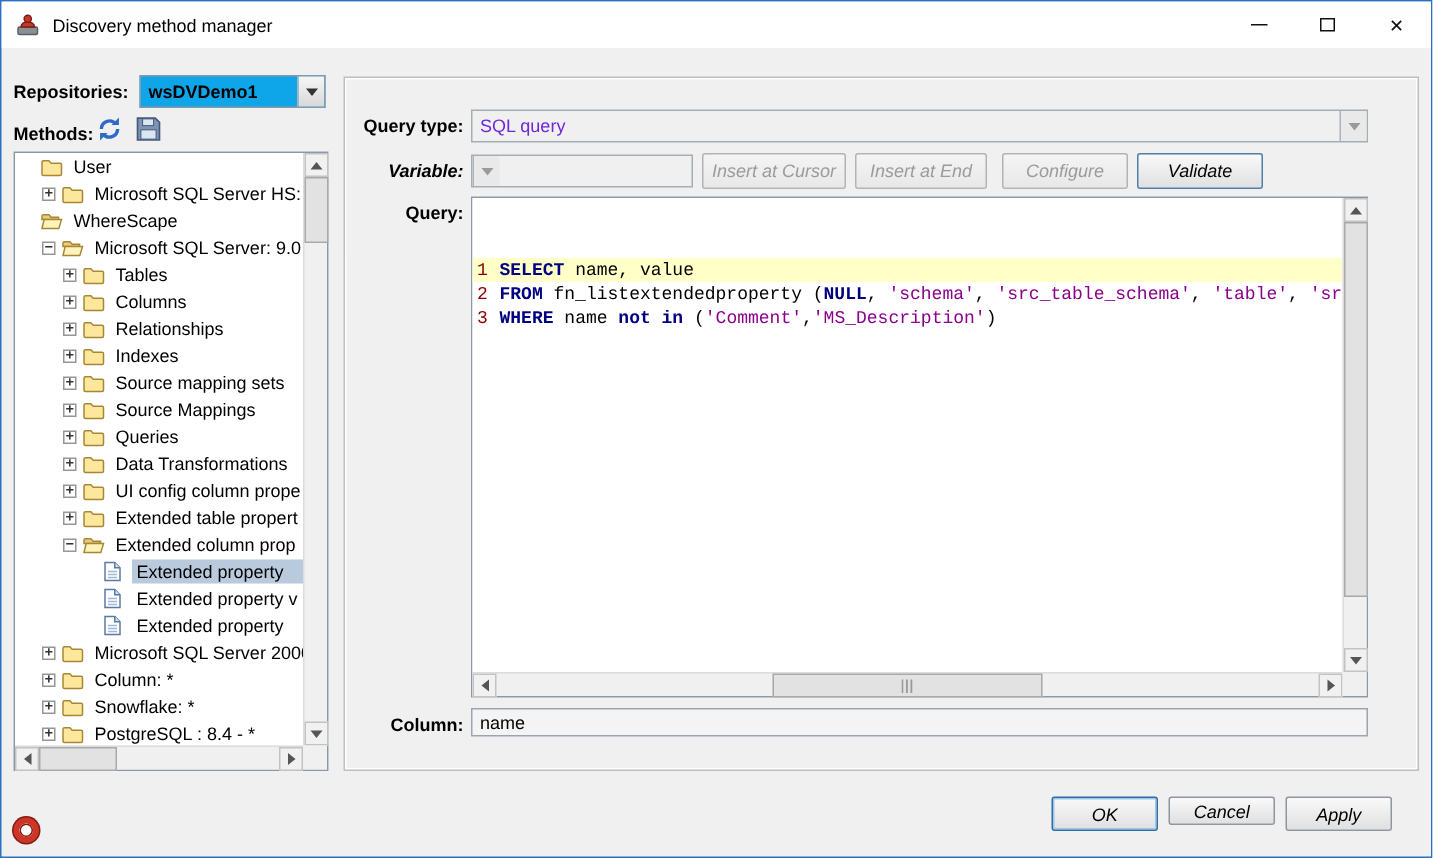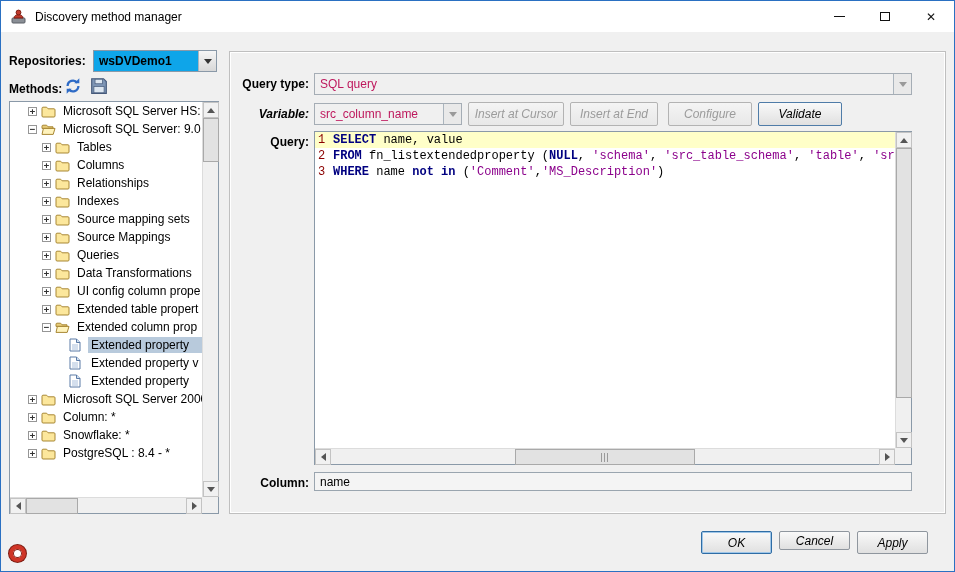--- a/index.html
+++ b/index.html
@@ -27,21 +27,21 @@
 
   .lbl{position:absolute;font-weight:bold;white-space:nowrap;}
   .flabel{position:absolute;left:228px;width:80px;text-align:right;font-weight:bold;white-space:nowrap;}
 
   
   .combo{position:absolute;height:22px;background:#0ea5e9;border:1px solid #8a99a8;display:flex;align-items:stretch;}
   .combo-val{flex:1;padding:3px 5px 0 5px;white-space:nowrap;overflow:hidden;}
   .combo-val.bold{font-weight:bold;}
   .combo-btn{width:18px;border-left:1px solid #aab4bd;background:linear-gradient(#f6f6f6,#d8d8d8);display:flex;align-items:center;justify-content:center;}
   .combo.disabled{background:#f0f0f0;border-color:#a5adb5;}
-  .combo.disabled .combo-val{color:#be185d;}
+  .combo.disabled .combo-val{color:#6d28d9;}
   .combo.disabled .combo-btn{background:#e9e9e9;}
   .t-down{width:0;height:0;border-left:4px solid transparent;border-right:4px solid transparent;border-top:5px solid #333;}
   .combo.disabled .t-down{border-top-color:#9a9a9a;}
 
   .tool-icon{position:absolute;width:20px;height:20px;display:inline-flex;align-items:center;justify-content:center;cursor:default;}
 
   
   .tree-box{position:absolute;left:8px;top:100px;width:210px;height:413px;background:#fff;border:1px solid #8a99a8;}
   .tree-viewport{position:absolute;left:0;top:0;width:192px;height:395px;overflow:hidden;background:#fff;}
   .tree-row{height:18px;display:flex;align-items:center;white-space:nowrap;}
@@ -69,21 +69,21 @@
   
   .btn{position:absolute;display:flex;align-items:center;justify-content:center;border:1px solid #8f969e;border-radius:2px;background:linear-gradient(#f9f9f9,#e0e0e0);font-size:12px;cursor:default;white-space:nowrap;font-style:italic;}
   .btn.disabled{color:#9b9b9b;border-color:#b3b3b3;background:linear-gradient(#f4f4f4,#e8e8e8);}
   .btn.validate{border-color:#4f7ca8;}
   .btn.default{border-color:#2f6da5;box-shadow:inset 0 0 0 1px #9fc6e8;}
 
   
   .editor{position:absolute;left:313px;top:130px;width:598px;height:334px;background:#fff;border:1px solid #8a99a8;}
   .code-viewport{position:absolute;left:0;top:0;width:580px;height:316px;overflow:hidden;background:#fff;}
   .code-line{height:16px;line-height:16px;white-space:pre;font-family:"Liberation Mono","DejaVu Sans Mono",monospace;font-size:12px;padding-left:3px;}
-  .code-line.hl{background:var(--current-line-bg);}
+  .code-line.hl{background:var(--current-line-bg);margin-top:40px;}
   .lnum{display:inline-block;min-width:9px;margin-right:6px;color:var(--line-number);}
   .tok.kw{color:var(--keyword);font-weight:bold;}
   .tok.str{color:var(--string);}
   .tok.pl{color:#000;}
 
   
   .field{position:absolute;left:313px;top:471px;width:598px;height:19px;background:#f4f4f4;border:1px solid #9aa5af;padding:2px 5px;overflow:hidden;white-space:nowrap;}
 
   
   .help-ring{position:absolute;left:8px;top:544px;width:17px;height:17px;border-radius:50%;border:4px solid #cf3527;background:#fff;box-shadow:0 0 0 1px #7e1d12, inset 0 0 0 1px #7e1d12;}
@@ -136,28 +136,49 @@
     <svg width="18" height="18" viewBox="0 0 16 16">
       <path d="M1.5 1.5 h10.5 l2.5 2.5 v10.5 h-13 z" fill="#7d95b5" stroke="#45597a"></path>
       <rect x="4.5" y="2" width="6.5" height="4" fill="#dce6f0" stroke="#45597a" stroke-width="0.6"></rect>
       <rect x="3.5" y="8.5" width="9" height="5.5" fill="#dce6f0" stroke="#45597a" stroke-width="0.6"></rect>
     </svg>
   </span>
 
   <div class="tree-box">
     <div class="tree-viewport" id="treeViewport">
         <div class="tree-row">
+          <span class="indent" style="width: 2px;"></span>
+          <span class="expander-spacer"></span>
+          <span class="tree-icon">
+            <svg width="15" height="13" viewBox="0 0 15 13">
+              <path d="M1 3.2 c0-.6.4-1 1-1 h3.6 l1.5 1.6 H13 c.6 0 1 .4 1 1 v6.2 c0 .6-.4 1-1 1 H2 c-.6 0-1-.4-1-1 z" fill="#fce79c" stroke="#a88734"></path>
+            </svg>
+          </span>
+          <span class="tree-label">User</span>
+        </div>
+        <div class="tree-row">
           <span class="indent" style="width: 16px;"></span>
           <span class="expander">+</span>
           <span class="tree-icon">
             <svg width="15" height="13" viewBox="0 0 15 13">
               <path d="M1 3.2 c0-.6.4-1 1-1 h3.6 l1.5 1.6 H13 c.6 0 1 .4 1 1 v6.2 c0 .6-.4 1-1 1 H2 c-.6 0-1-.4-1-1 z" fill="#fce79c" stroke="#a88734"></path>
             </svg>
           </span>
           <span class="tree-label">Microsoft SQL Server HS: S</span>
+        </div>
+        <div class="tree-row">
+          <span class="indent" style="width: 2px;"></span>
+          <span class="expander-spacer"></span>
+          <span class="tree-icon">
+            <svg width="15" height="13" viewBox="0 0 15 13">
+              <path d="M1 3.2 c0-.6.4-1 1-1 h3.6 l1.5 1.6 H12 v1.6 H1 z" fill="#e8cd7a" stroke="#a88734"></path>
+              <path d="M2.4 5.4 H14 l-1.8 6 H1 z" fill="#fff3bc" stroke="#a88734"></path>
+            </svg>
+          </span>
+          <span class="tree-label">WhereScape</span>
         </div>
         <div class="tree-row">
           <span class="indent" style="width: 16px;"></span>
           <span class="expander">−</span>
           <span class="tree-icon">
             <svg width="15" height="13" viewBox="0 0 15 13">
               <path d="M1 3.2 c0-.6.4-1 1-1 h3.6 l1.5 1.6 H12 v1.6 H1 z" fill="#e8cd7a" stroke="#a88734"></path>
               <path d="M2.4 5.4 H14 l-1.8 6 H1 z" fill="#fff3bc" stroke="#a88734"></path>
             </svg>
           </span>
@@ -379,21 +400,20 @@
   <span class="flabel" style="top:76px;">Query type:</span>
   <div class="combo disabled" style="left:313px;top:72px;width:598px;">
     <span class="combo-val">SQL query</span>
     <span class="combo-btn">
         <span class="t-down"></span>
       </span>
   </div>
 
   <span class="flabel" style="top:106px;font-style:italic;">Variable:</span>
   <div class="combo disabled" style="left:313px;top:102px;width:148px;">
-    <span class="combo-val">src_column_name</span>
     <span class="combo-btn">
         <span class="t-down"></span>
       </span>
   </div>
   <div class="btn disabled" style="left:467px;top:101px;width:96px;height:24px;">Insert at Cursor</div>
   <div class="btn disabled" style="left:569px;top:101px;width:88px;height:24px;">Insert at End</div>
   <div class="btn disabled" style="left:667px;top:101px;width:84px;height:24px;">Configure</div>
   <div class="btn validate" style="left:757px;top:101px;width:84px;height:24px;">Validate</div>
 
   <span class="flabel" style="top:134px;">Query:</span>

